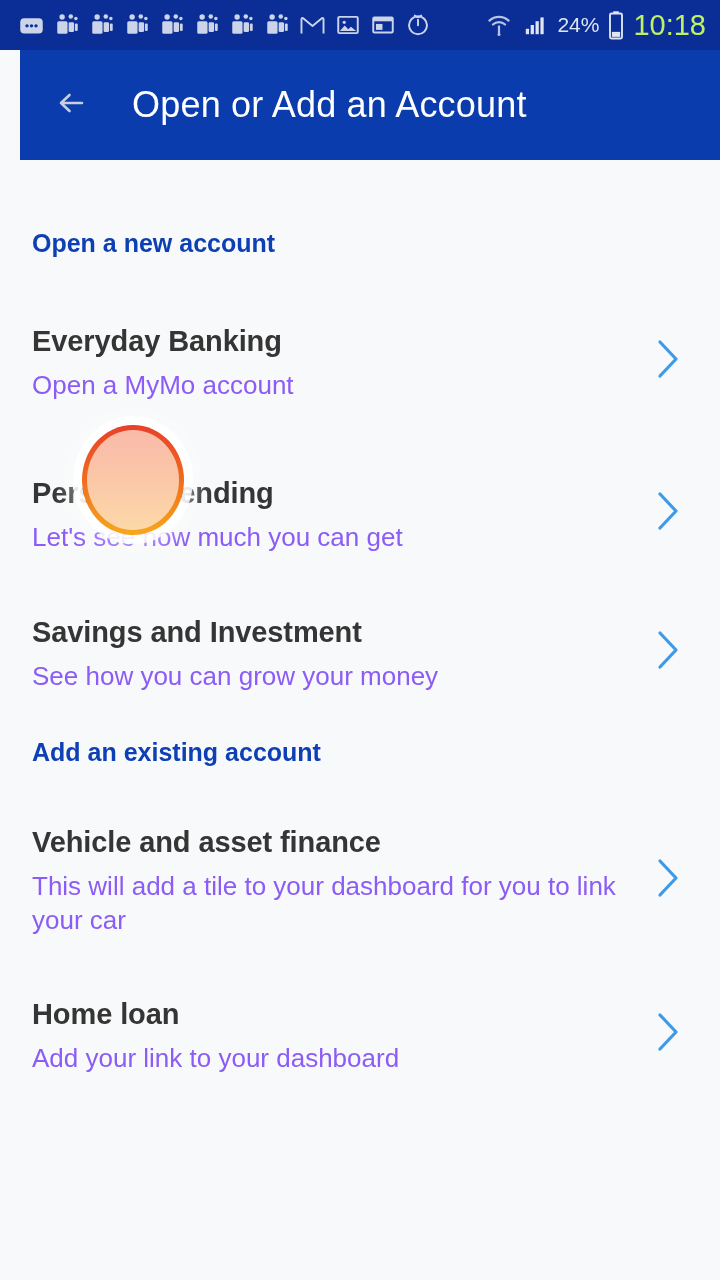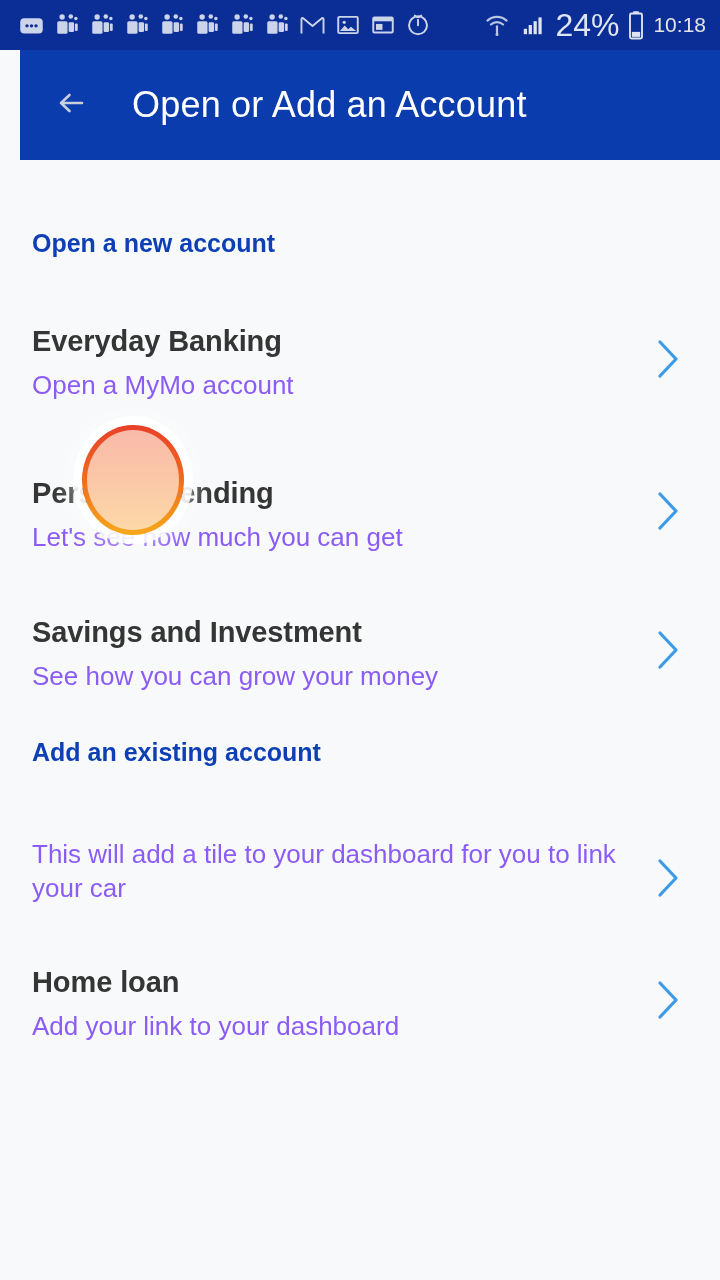--- a/index.html
+++ b/index.html
@@ -34,22 +34,22 @@
   .status-right {
     display: flex;
     align-items: center;
     gap: 8px;
   }
   .sb-icon {
     display: inline-flex;
     align-items: center;
     justify-content: center;
   }
-  .sb-pct { font-size: 32px; color: #dfe5f2; }
-  .sb-clock { font-size: 21px; color: #e5e5e5; }
+  .sb-pct { font-size: 21px; color: #dfe5f2; }
+  .sb-clock { font-size: 29px; color: #bef264; }
 
   
   .app-bar {
     height: 110px;
     background: #0a3cad;
     display: flex;
     align-items: center;
     padding-left: 30px;
     margin-left: 20px;
   }
@@ -360,20 +360,21 @@
       <svg width="34" height="50" viewBox="0 0 34 50">
         <path d="M9 8l16 17L9 42" fill="none" stroke="#3d9ae8" stroke-width="3.2" stroke-linecap="round" stroke-linejoin="round"></path>
       </svg>
     </div>
   </div>
 
   <div class="section-header" id="sec-existing">Add an existing account</div>
 
   <div class="list-item" id="item-vehicle">
     <div class="li-texts">
+      <div class="li-title">Vehicle and asset finance</div>
       <div class="li-sub">This will add a tile to your dashboard for you to link your car</div>
     </div>
     <div class="chevron">
       <svg width="34" height="50" viewBox="0 0 34 50">
         <path d="M9 8l16 17L9 42" fill="none" stroke="#3d9ae8" stroke-width="3.2" stroke-linecap="round" stroke-linejoin="round"></path>
       </svg>
     </div>
   </div>
 
   <div class="list-item" id="item-home">

